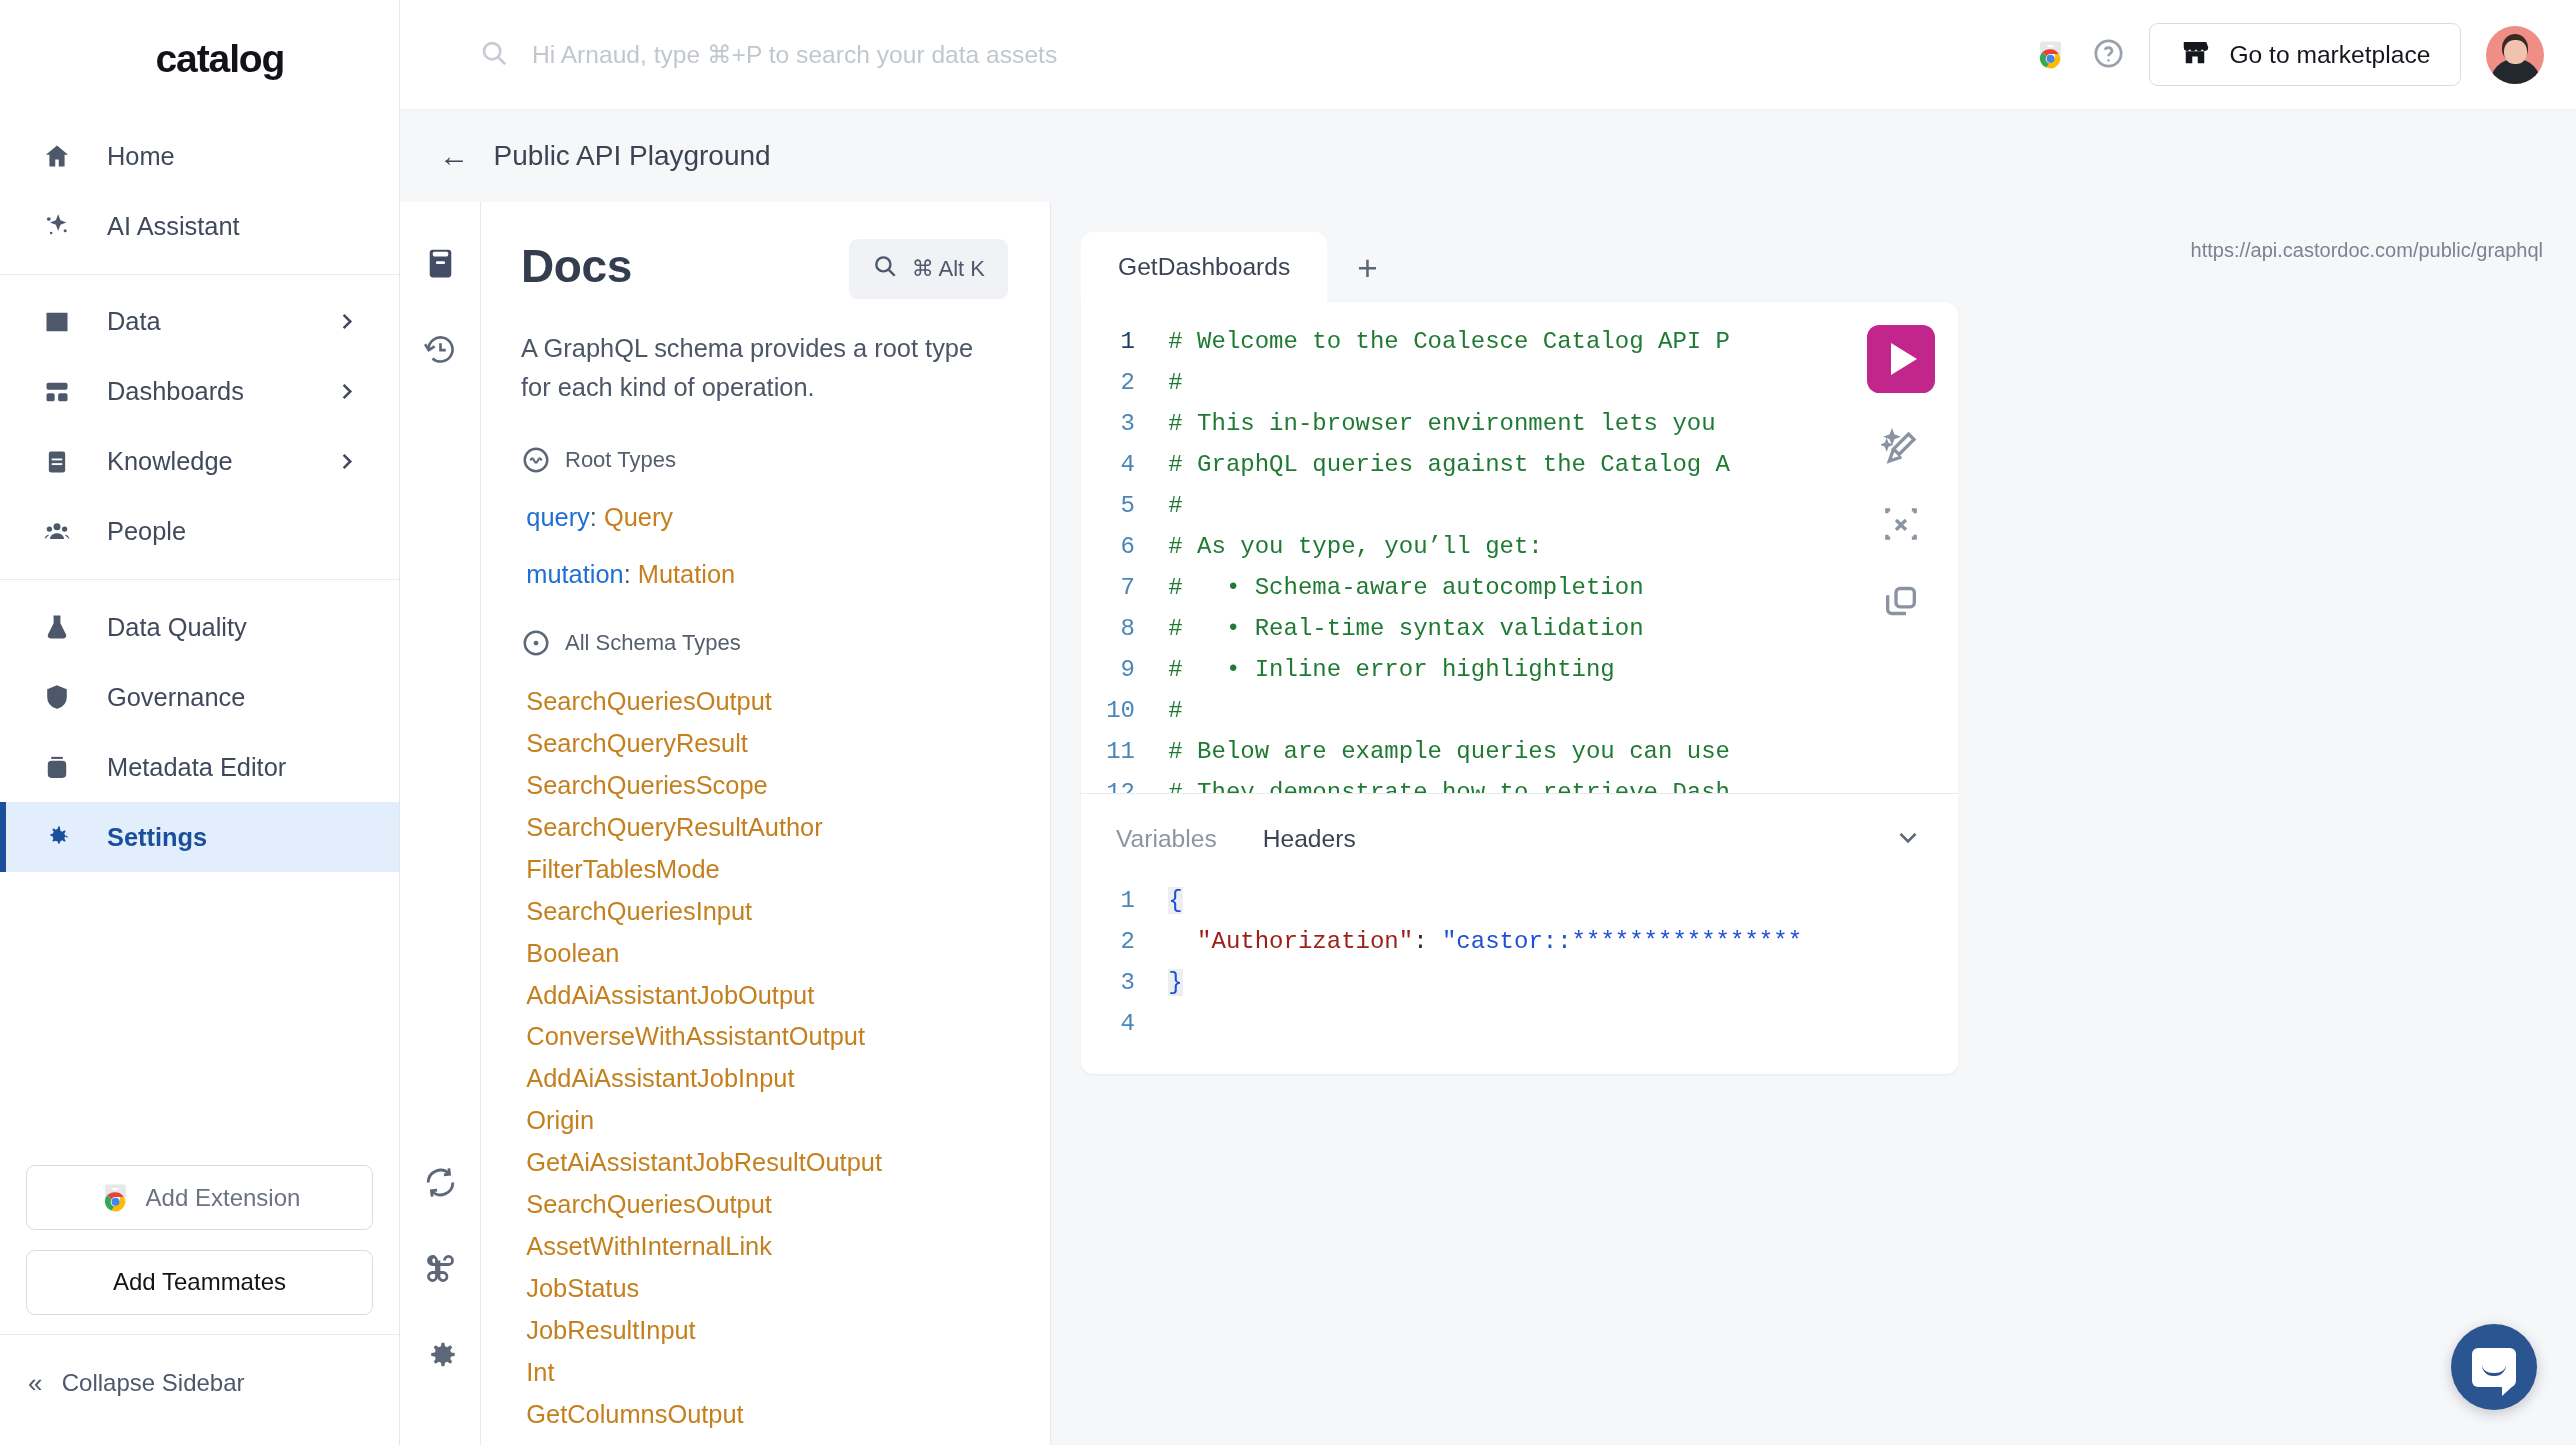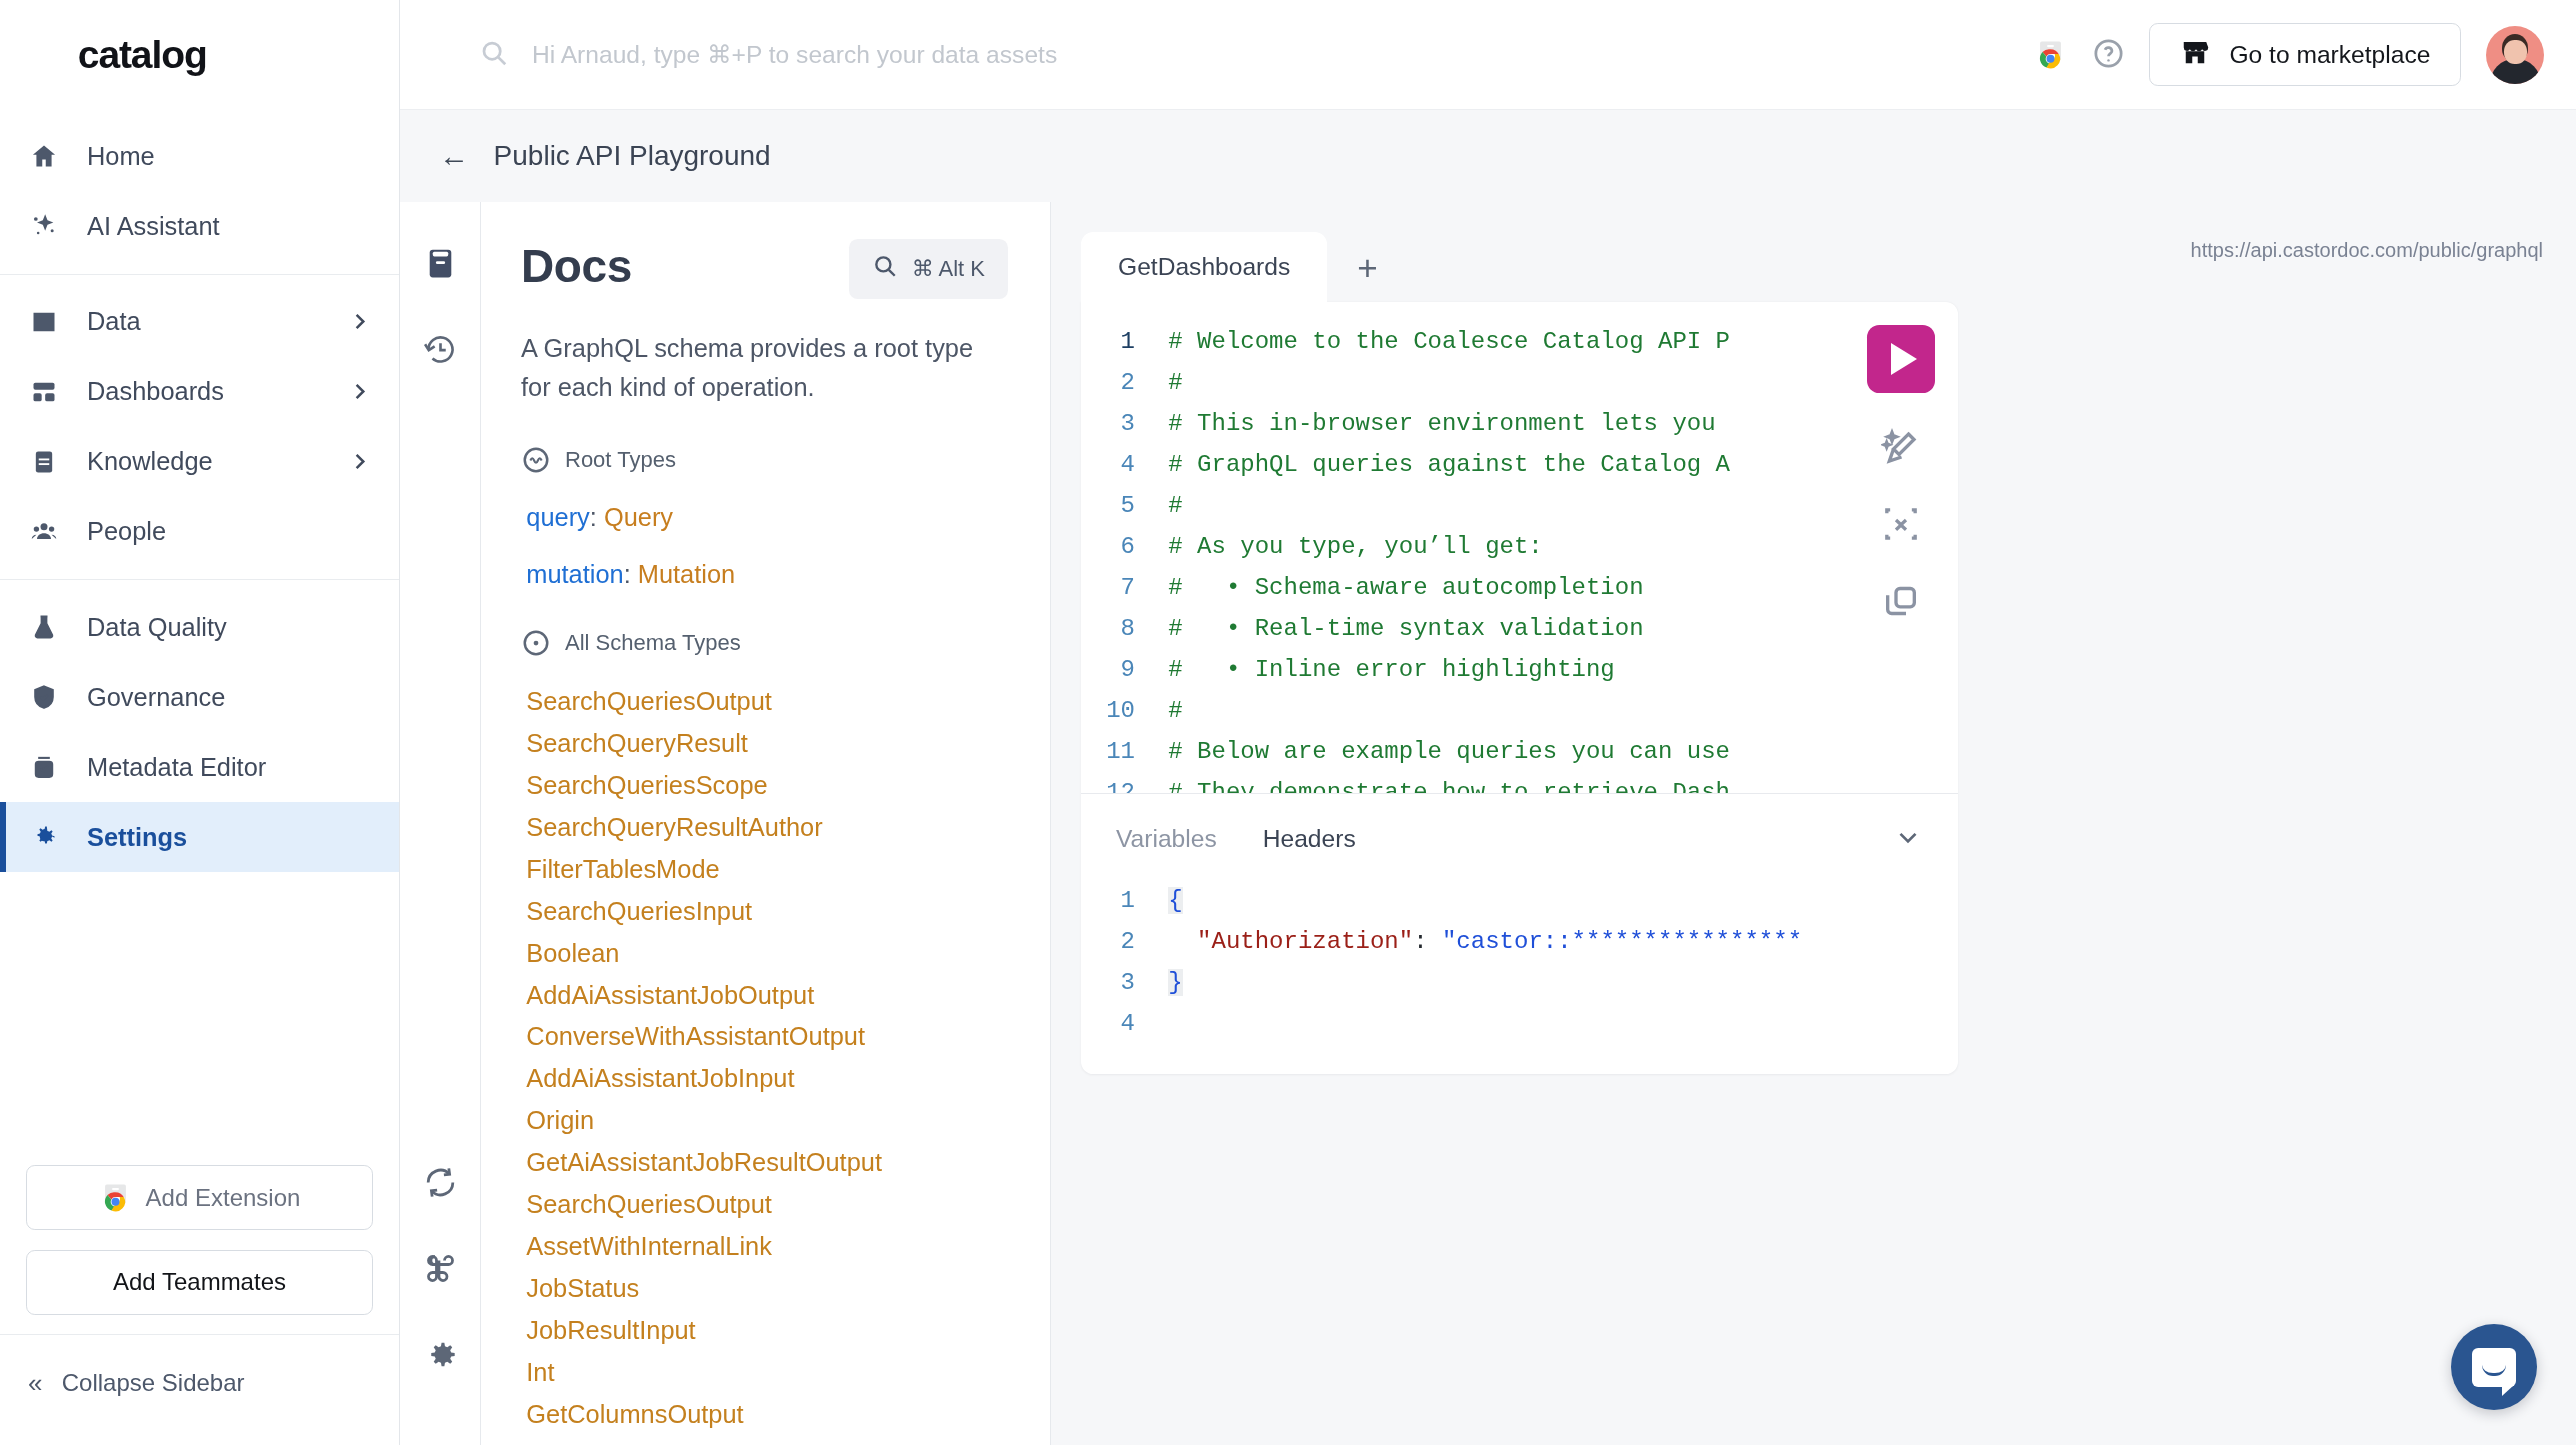--- a/index.html
+++ b/index.html
@@ -13,34 +13,34 @@
   .app { display: flex; width: 2576px; height: 1446px; }
 
   
   .sidebar {
     width: 400px; height: 1446px; flex: 0 0 400px;
     background: #ffffff;
     border-right: 0.9px solid #e3e6ea;
     display: flex; flex-direction: column;
     position: relative;
   }
-  .logo-row { height: 109px; display: flex; align-items: center; padding-left: 39px; }
+  .logo-row { height: 109px; display: flex; align-items: center; padding-left: 39px; flex-direction: column; }
   .logo-mark { width: 37px; height: 37px; position: relative; }
   .logo-mark .bubble {
     width: 37px; height: 37px; background: #64c3f0;
     border-radius: 50% 50% 50% 3.5px;
   }
   .logo-text { font-size: 39px; font-weight: 700; color: #111318; letter-spacing: -1.1px; margin-left: 1.8px; }
 
   .nav { flex: 0 0 auto; }
   .nav-group { padding: 12.3px 0; }
   .nav-group + .nav-group { border-top: 0.9px solid #e9ecef; }
   .nav-item {
-    display: flex; align-items: center; gap: 27px;
-    height: 70px; padding: 0 28px;
+    display: flex; align-items: center; gap: 34px;
+    height: 70px; padding: 0 41px;
     color: #404a5c; font-size: 25.4px; cursor: pointer; position: relative; justify-content: center;
   }
   .nav-item .ico { width: 32px; height: 32px; flex: 0 0 32px; display: flex; align-items: center; justify-content: center; }
   .nav-item .ico svg { width: 28px; height: 28px; fill: #4d586b; }
   .nav-item .label { flex: 1; }
   .nav-item .chev { width: 23px; height: 23px; }
   .nav-item .chev svg { width: 23px; height: 23px; fill: none; stroke: #404a5c; stroke-width: 2.6; }
   .nav-item.active { background: #e2eefb; color: #1a4f9c; font-weight: 700; }
   .nav-item.active::before {
     content: ""; position: absolute; left: 0; top: 0; bottom: 0;

